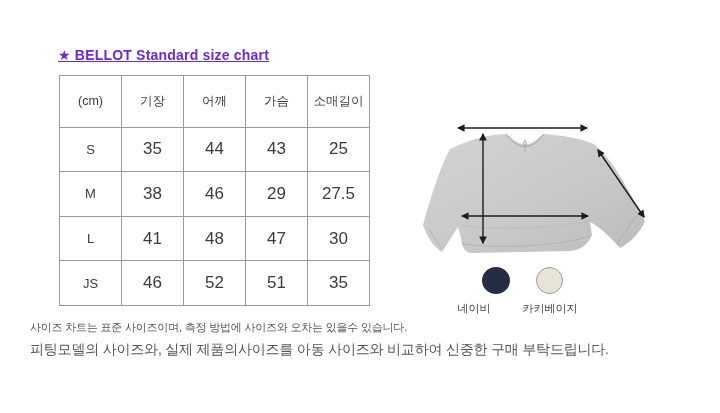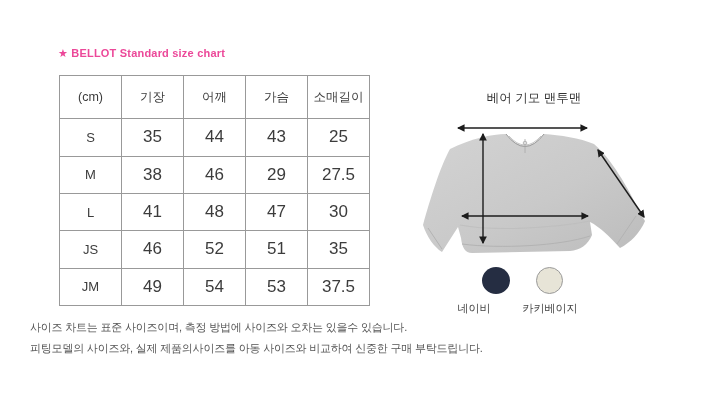--- a/index.html
+++ b/index.html
@@ -11,43 +11,44 @@
   .canvas {
     position:relative;
     width:720px; height:413px;
     background:#ffffff;
     overflow:hidden;
   }
 
   
   .chart-title {
     position:absolute; left:58px; top:47px;
-    font-size:11px; font-weight:700; color:#ec4899;
+    font-size:14px; font-weight:700; color:#6d28d9;
     letter-spacing:0.2px;
+    text-decoration:underline;
   }
 
   
   table.size-table {
     position:absolute; left:59px; top:75px;
     width:311px; height:231px;
     border-collapse:collapse; table-layout:fixed;border-radius:24px;
   }
   table.size-table td {
     border:1px solid #999;
     text-align:center; vertical-align:middle;
     color:#3c3c3c;
     background:#fff;
   }
   table.size-table tr.head td { height:37px; font-size:12.5px; font-weight:500; }
   table.size-table tr.data td { height:32px; font-size:17px; font-weight:500; }
   table.size-table tr.data td.size-col { font-size:13px; }
 
   
   .note-line1 { position:absolute; left:30px; top:320px; font-size:11px; color:#555; letter-spacing:-0.2px; }
-  .note-line2 { position:absolute; left:30px; top:341px; font-size:11px; color:#555; letter-spacing:-0.2px; }
+  .note-line2 { position:absolute; left:30px; top:341px; font-size:14px; color:#555; letter-spacing:-0.2px; }
 
   
   .product-name {
     position:absolute; left:423px; top:90px; width:222px;
     text-align:center; font-size:12.5px; font-weight:500; color:#333;
   }
   .garment-svg { position:absolute; left:420px; top:105px; width:290px; height:160px; }
 
   
   .swatch { position:absolute; border-radius:50%; }
@@ -94,34 +95,26 @@
         <td>47</td>
         <td>30</td>
       </tr>
       <tr class="data">
         <td class="size-col">JS</td>
         <td>46</td>
         <td>52</td>
         <td>51</td>
         <td>35</td>
       </tr>
-      <tr class="data">
-        <td class="size-col">JM</td>
-        <td>49</td>
-        <td>54</td>
-        <td>53</td>
-        <td>37.5</td>
-      </tr>
     </tbody>
   </table>
 
   <div class="note-line1">사이즈 차트는 표준 사이즈이며, 측정 방법에 사이즈와 오차는 있을수 있습니다.</div>
   <div class="note-line2">피팅모델의 사이즈와, 실제 제품의사이즈를 아동 사이즈와 비교하여 신중한 구매 부탁드립니다.</div>
 
-  <div class="product-name">베어 기모 맨투맨</div>
 
   <svg class="garment-svg" viewBox="0 0 290 160">
     <defs>
       <linearGradient id="gfill" x1="0" y1="0" x2="1" y2="1">
         <stop offset="0" stop-color="#d3d3d3"></stop>
         <stop offset="0.55" stop-color="#c9c9c9"></stop>
         <stop offset="1" stop-color="#bcbcbc"></stop>
       </linearGradient>
       <marker id="arr" viewBox="0 0 10 10" refX="8.5" refY="5" markerWidth="5.5" markerHeight="5.5" orient="auto-start-reverse">
         <path d="M0,0 L10,5 L0,10 z" fill="#1c1c1c"></path>

